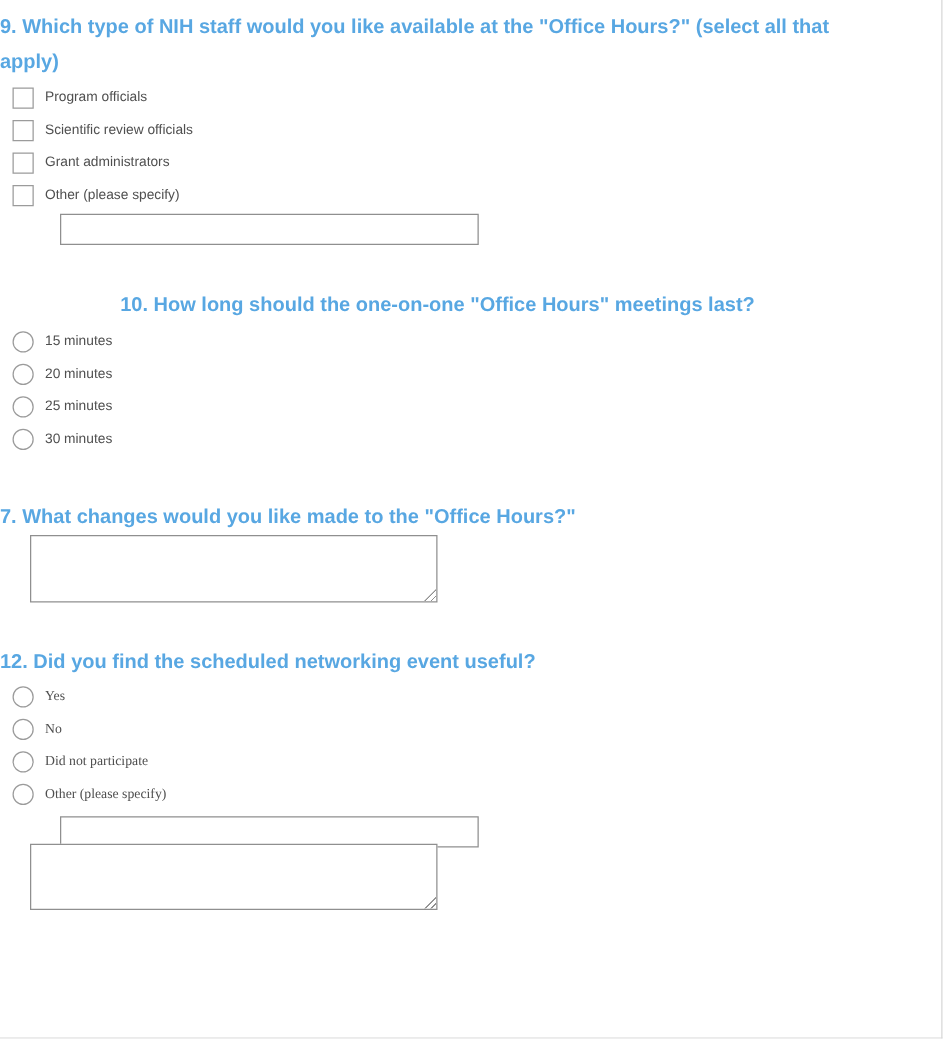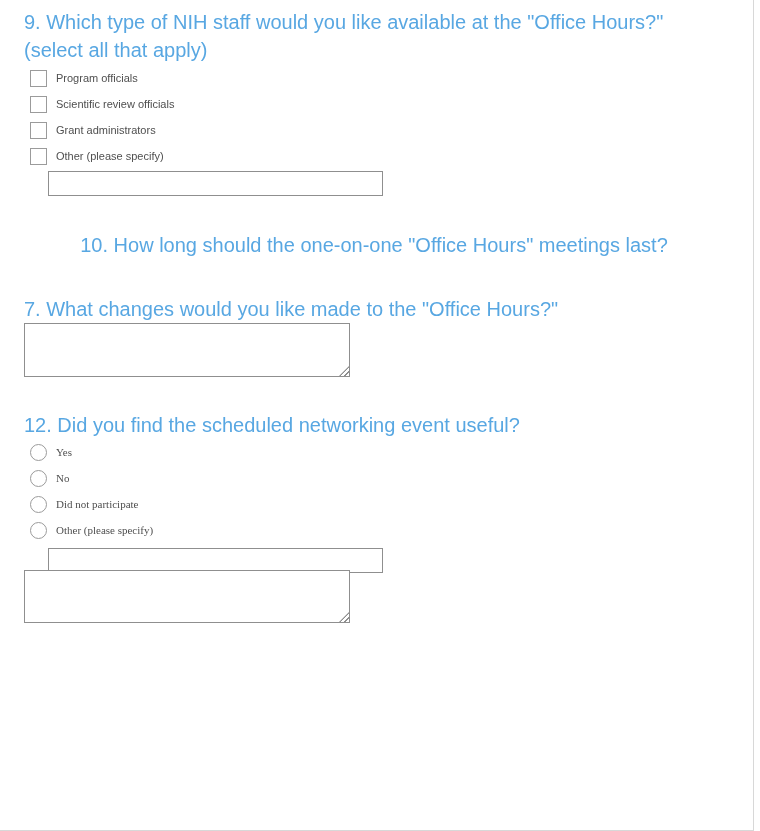--- a/index.html
+++ b/index.html
@@ -14,31 +14,30 @@
   body{ font-family:"Liberation Sans", sans-serif; }
   .page{ position:relative; width:760px; height:831px; background:#fff; overflow:hidden; }
   .content{
     box-sizing:border-box;
     width:754px; height:831px;
     border-right:1px solid var(--hairline);
     border-bottom:1px solid var(--hairline);
     padding-top:8px;
   }
   .q-title{
-    margin-left:24px;
     max-width:700px;
-    font-size:20px; font-weight:400;
+    font-size:16px; font-weight:700;
     line-height:28px;
     color:var(--accent);
   }
   .opt-list{ margin-top:1px; }
   .opt-row{
     height:26px;
     display:flex; align-items:center;
-    padding-left:30px;
+    padding-left:10px;
     cursor:pointer;
     width:max-content;
   }
   .box{
     flex:none;
     width:15px; height:15px;
     border:1px solid var(--control-border);
     background:#fff;
     margin-right:9px;
   }
@@ -114,20 +113,38 @@
         <label class="opt-row">
           <span class="box"></span>
           <span class="opt-label">Other (please specify)</span>
         </label>
       </div>
       <input type="text" class="text-input" value="" style="">
     </section>
 
     <section id="q10">
       <h2 class="q-title">10. How long should the one-on-one "Office Hours" meetings last?</h2>
+      <div class="opt-list">
+        <label class="opt-row">
+          <span class="box round"></span>
+          <span class="opt-label">15 minutes</span>
+        </label>
+        <label class="opt-row">
+          <span class="box round"></span>
+          <span class="opt-label">20 minutes</span>
+        </label>
+        <label class="opt-row">
+          <span class="box round"></span>
+          <span class="opt-label">25 minutes</span>
+        </label>
+        <label class="opt-row">
+          <span class="box round"></span>
+          <span class="opt-label">30 minutes</span>
+        </label>
+      </div>
     </section>
 
     <section id="q11">
       <h2 class="q-title">7. What changes would you like made to the "Office Hours?"</h2>
       <div class="ta-wrap">
         <textarea class="ta" style=""></textarea>
         <span class="grip"></span>
       </div>
     </section>
 

